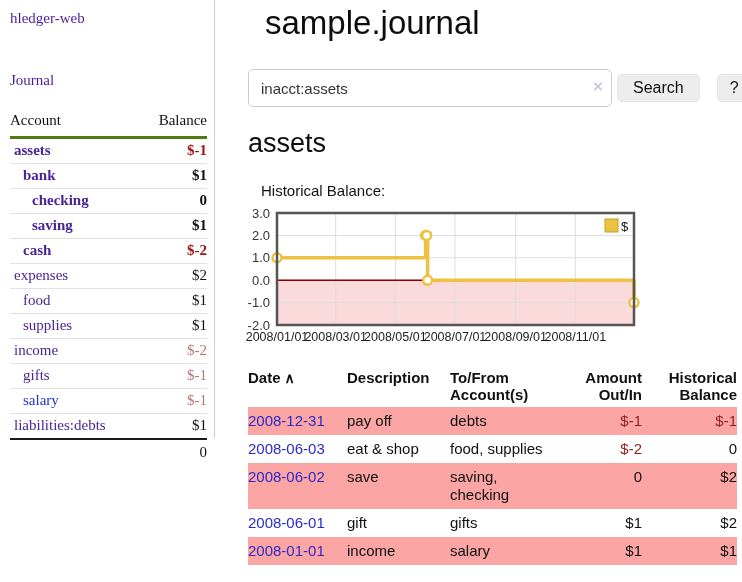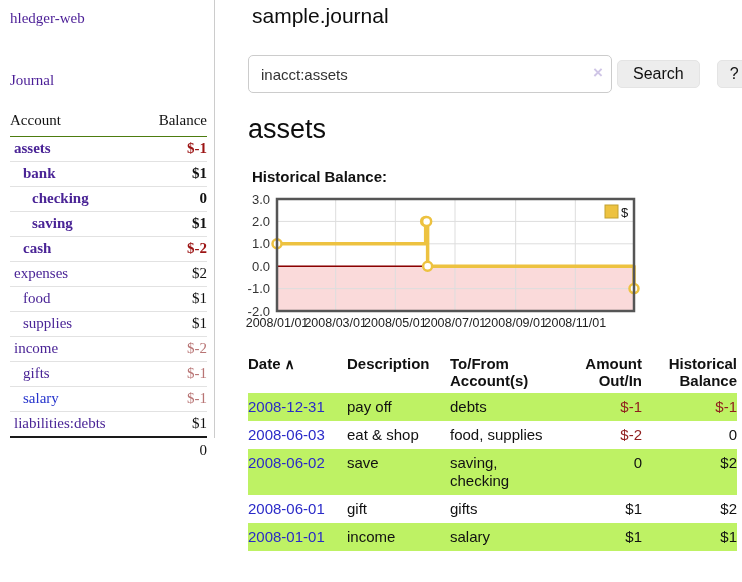--- a/index.html
+++ b/index.html
@@ -14,60 +14,60 @@
   .sidebar{
     position:absolute;left:0;top:0;width:215px;height:438px;
     box-sizing:border-box;border-right:1px solid #ccc;
     padding:10px 7px 16px 10px;
     font-family:Liberation Serif, serif;
   }
   .app-title{color:#4a1d96;font-size:15px;display:inline-block;}
   .nav-journal{display:inline-block;margin-top:45px;color:#4a1d96;font-size:15px;}
   .acct-table{margin-top:21px;}
   .acct-header{display:flex;justify-content:space-between;padding:2px 0 7px 0;
-    border-bottom:1px solid #4d7c0f;}
+    border-bottom:3px solid #4d7c0f;}
   .acct-row{display:flex;justify-content:space-between;align-items:baseline;
     padding:3px 0 4px 0;border-bottom:1px solid #e2e2e2;}
   .acct-row:last-of-type{border-bottom:none;}
   .acct-name{color:#4a2496;}
   .acct-name.bold{font-weight:bold;}
   .acct-name.blue{color:#2533cc;}
   .acct-val{color:#111;white-space:nowrap;}
   .acct-val.bold{font-weight:bold;}
   .neg-strong{color:#9c1414;}
   .neg-soft{color:#b87474;}
   .acct-total{display:flex;justify-content:flex-end;border-top:2px solid #1a1a1a;
     padding:4px 0;font-size:15px;}
 
   
   .main{position:absolute;left:248px;top:0;width:490px;}
-  .page-title{font-size:21px;font-weight:400;margin:4px 0 0 4px;color:#0d0d0d;}
+  .page-title{font-size:33px;font-weight:400;margin:4px 0 0 17px;color:#0d0d0d;}
   .search-row{margin-top:27px;height:38px;position:relative;display:flex;align-items:center;}
   .search-wrap{position:relative;width:364px;height:38px;}
   .search-input{width:364px;height:38px;box-sizing:border-box;border:1px solid #ccc;
     border-radius:5px;padding:0 30px 0 12px;font-size:15px;color:#333;
     font-family:"Liberation Sans",sans-serif;outline:none;}
   .clear-x{position:absolute;right:9px;top:8px;color:#cfc5e6;font-size:17px;
     font-weight:bold;line-height:20px;cursor:pointer;}
   .btn{height:28px;background:#ededed;border:1px solid #e4e4e4;border-radius:5px;
     font-size:16px;color:#111;font-family:"Liberation Sans",sans-serif;cursor:pointer;}
   .btn-search{margin-left:5px;padding:0 15px;}
   .btn-help{margin-left:17px;padding:0 12px;}
   .acct-heading{font-size:27px;font-weight:400;margin:21px 0 0 0;color:#0d0d0d;}
-  .chart-heading{font-size:15px;font-weight:bold;margin:23px 0 0 4px;}
+  .chart-heading{font-size:15px;font-weight:normal;margin:23px 0 0 13px;}
   .chart-box{margin-top:7px;width:470px;height:140px;position:relative;}
   .chart-box svg{overflow:visible;display:block;}
 
   
   .register{border-collapse:collapse;margin-top:19px;width:489px;table-layout:fixed;}
   .register th{font-weight:bold;text-align:left;vertical-align:top;
     padding:4px 8px 4px 0;font-size:15px;line-height:17px;}
   .register th.r,.register td.r{text-align:right;padding-right:0;}
   .register td{padding:5px 8px 5px 0;vertical-align:top;font-size:15px;line-height:18px;}
-  .register tr.green{background:#bef264;}
+  .register tr.green{background:#fca5a5;}
   .date-link{color:#2a2ac8;}
   .register .neg{color:#8f1d1d;}
   .wrapcell{white-space:pre-line;}
   .sort-icon{font-weight:bold;font-size:14px;margin-left:4px;}
 </style>
 </head>
 <body>
 
 <div class="sidebar">
   <a class="app-title">hledger-web</a><br>

